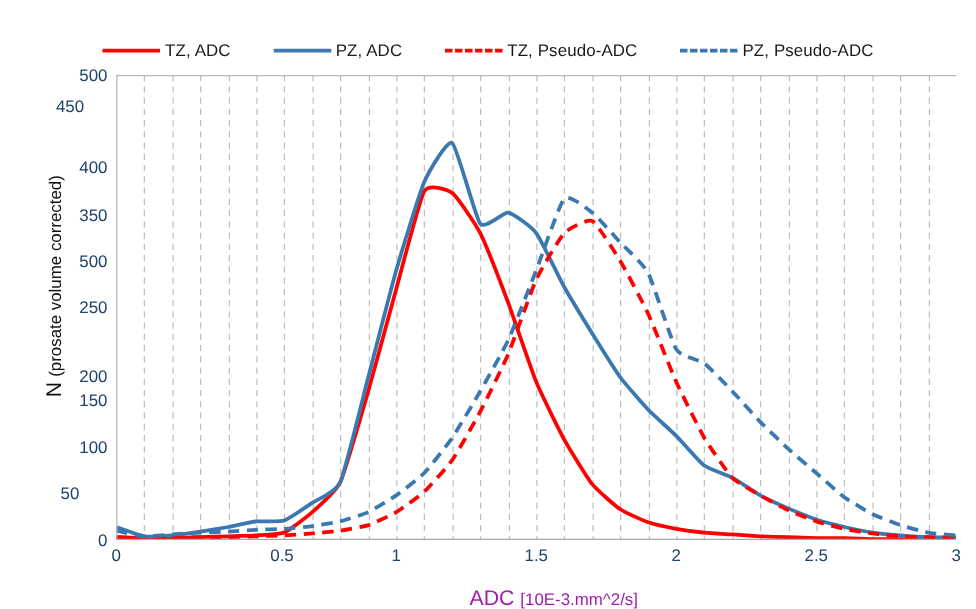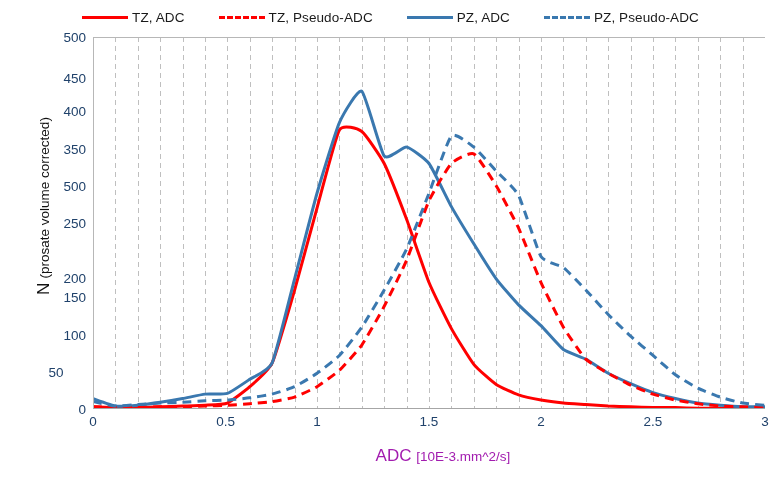--- a/index.html
+++ b/index.html
@@ -11,20 +11,21 @@
     width: 781px;
     height: 487px;
     font-family: "Liberation Sans", sans-serif;
     overflow: hidden;
   }
   #chart-root {
     position: relative;
     width: 781px;
     height: 451px;
     background: #ffffff;
+    margin-top: 23px;
   }
 
   
   #legend {
     position: absolute;
     left: 0;
     top: 4px;
     width: 781px;
     height: 26px;
     display: flex;
@@ -146,26 +147,26 @@
 <body>
 
 <div id="chart-root">
 
   <div id="legend">
       <div class="legend-entry">
         <span class="legend-swatch" style="border-top-color: rgb(255, 0, 0);"></span>
         <span class="legend-label">TZ, ADC</span>
       </div>
       <div class="legend-entry">
+        <span class="legend-swatch" style="border-top-color: rgb(58, 120, 175);"></span>
+        <span class="legend-label">PZ, ADC</span>
+      </div>
+      <div class="legend-entry">
         <span class="legend-swatch dashed" style="border-top-color: rgb(255, 0, 0);"></span>
         <span class="legend-label">TZ, Pseudo-ADC</span>
-      </div>
-      <div class="legend-entry">
-        <span class="legend-swatch" style="border-top-color: rgb(58, 120, 175);"></span>
-        <span class="legend-label">PZ, ADC</span>
       </div>
       <div class="legend-entry">
         <span class="legend-swatch dashed" style="border-top-color: rgb(58, 120, 175);"></span>
         <span class="legend-label">PZ, Pseudo-ADC</span>
       </div>
     </div>
 
   <div id="y-axis-title">
     <span class="ytitle-main">N</span>
     <span class="ytitle-sub">(prosate volume corrected)</span>
@@ -174,21 +175,21 @@
   <div id="y-ticks">
       <div class="y-tick-label" style="top: 372px;">0</div>
       <div class="y-tick-label" style="top: 334.8px; text-align: center;">50</div>
       <div class="y-tick-label" style="top: 297.6px;">100</div>
       <div class="y-tick-label" style="top: 260.4px;">150</div>
       <div class="y-tick-label" style="top: 241px;">200</div>
       <div class="y-tick-label" style="top: 186px;">250</div>
       <div class="y-tick-label" style="top: 148.8px;">500</div>
       <div class="y-tick-label" style="top: 111.6px;">350</div>
       <div class="y-tick-label" style="top: 74.4px;">400</div>
-      <div class="y-tick-label" style="top: 41px;">450</div>
+      <div class="y-tick-label" style="top: 25px; text-align: center;">450</div>
       <div class="y-tick-label" style="top: 0px;">500</div>
     </div>
 
   <div id="plot-area">
     <svg id="plot-svg" width="672" height="372">
       <g id="gridlines">
           <line x1="22.5" x2="22.5" y1="0" y2="372" stroke="#bfbfbf" stroke-width="1" stroke-dasharray="5,4"></line>
           <line x1="45.5" x2="45.5" y1="0" y2="372" stroke="#bfbfbf" stroke-width="1" stroke-dasharray="5,4"></line>
           <line x1="67.5" x2="67.5" y1="0" y2="372" stroke="#bfbfbf" stroke-width="1" stroke-dasharray="5,4"></line>
           <line x1="90.5" x2="90.5" y1="0" y2="372" stroke="#bfbfbf" stroke-width="1" stroke-dasharray="5,4"></line>

